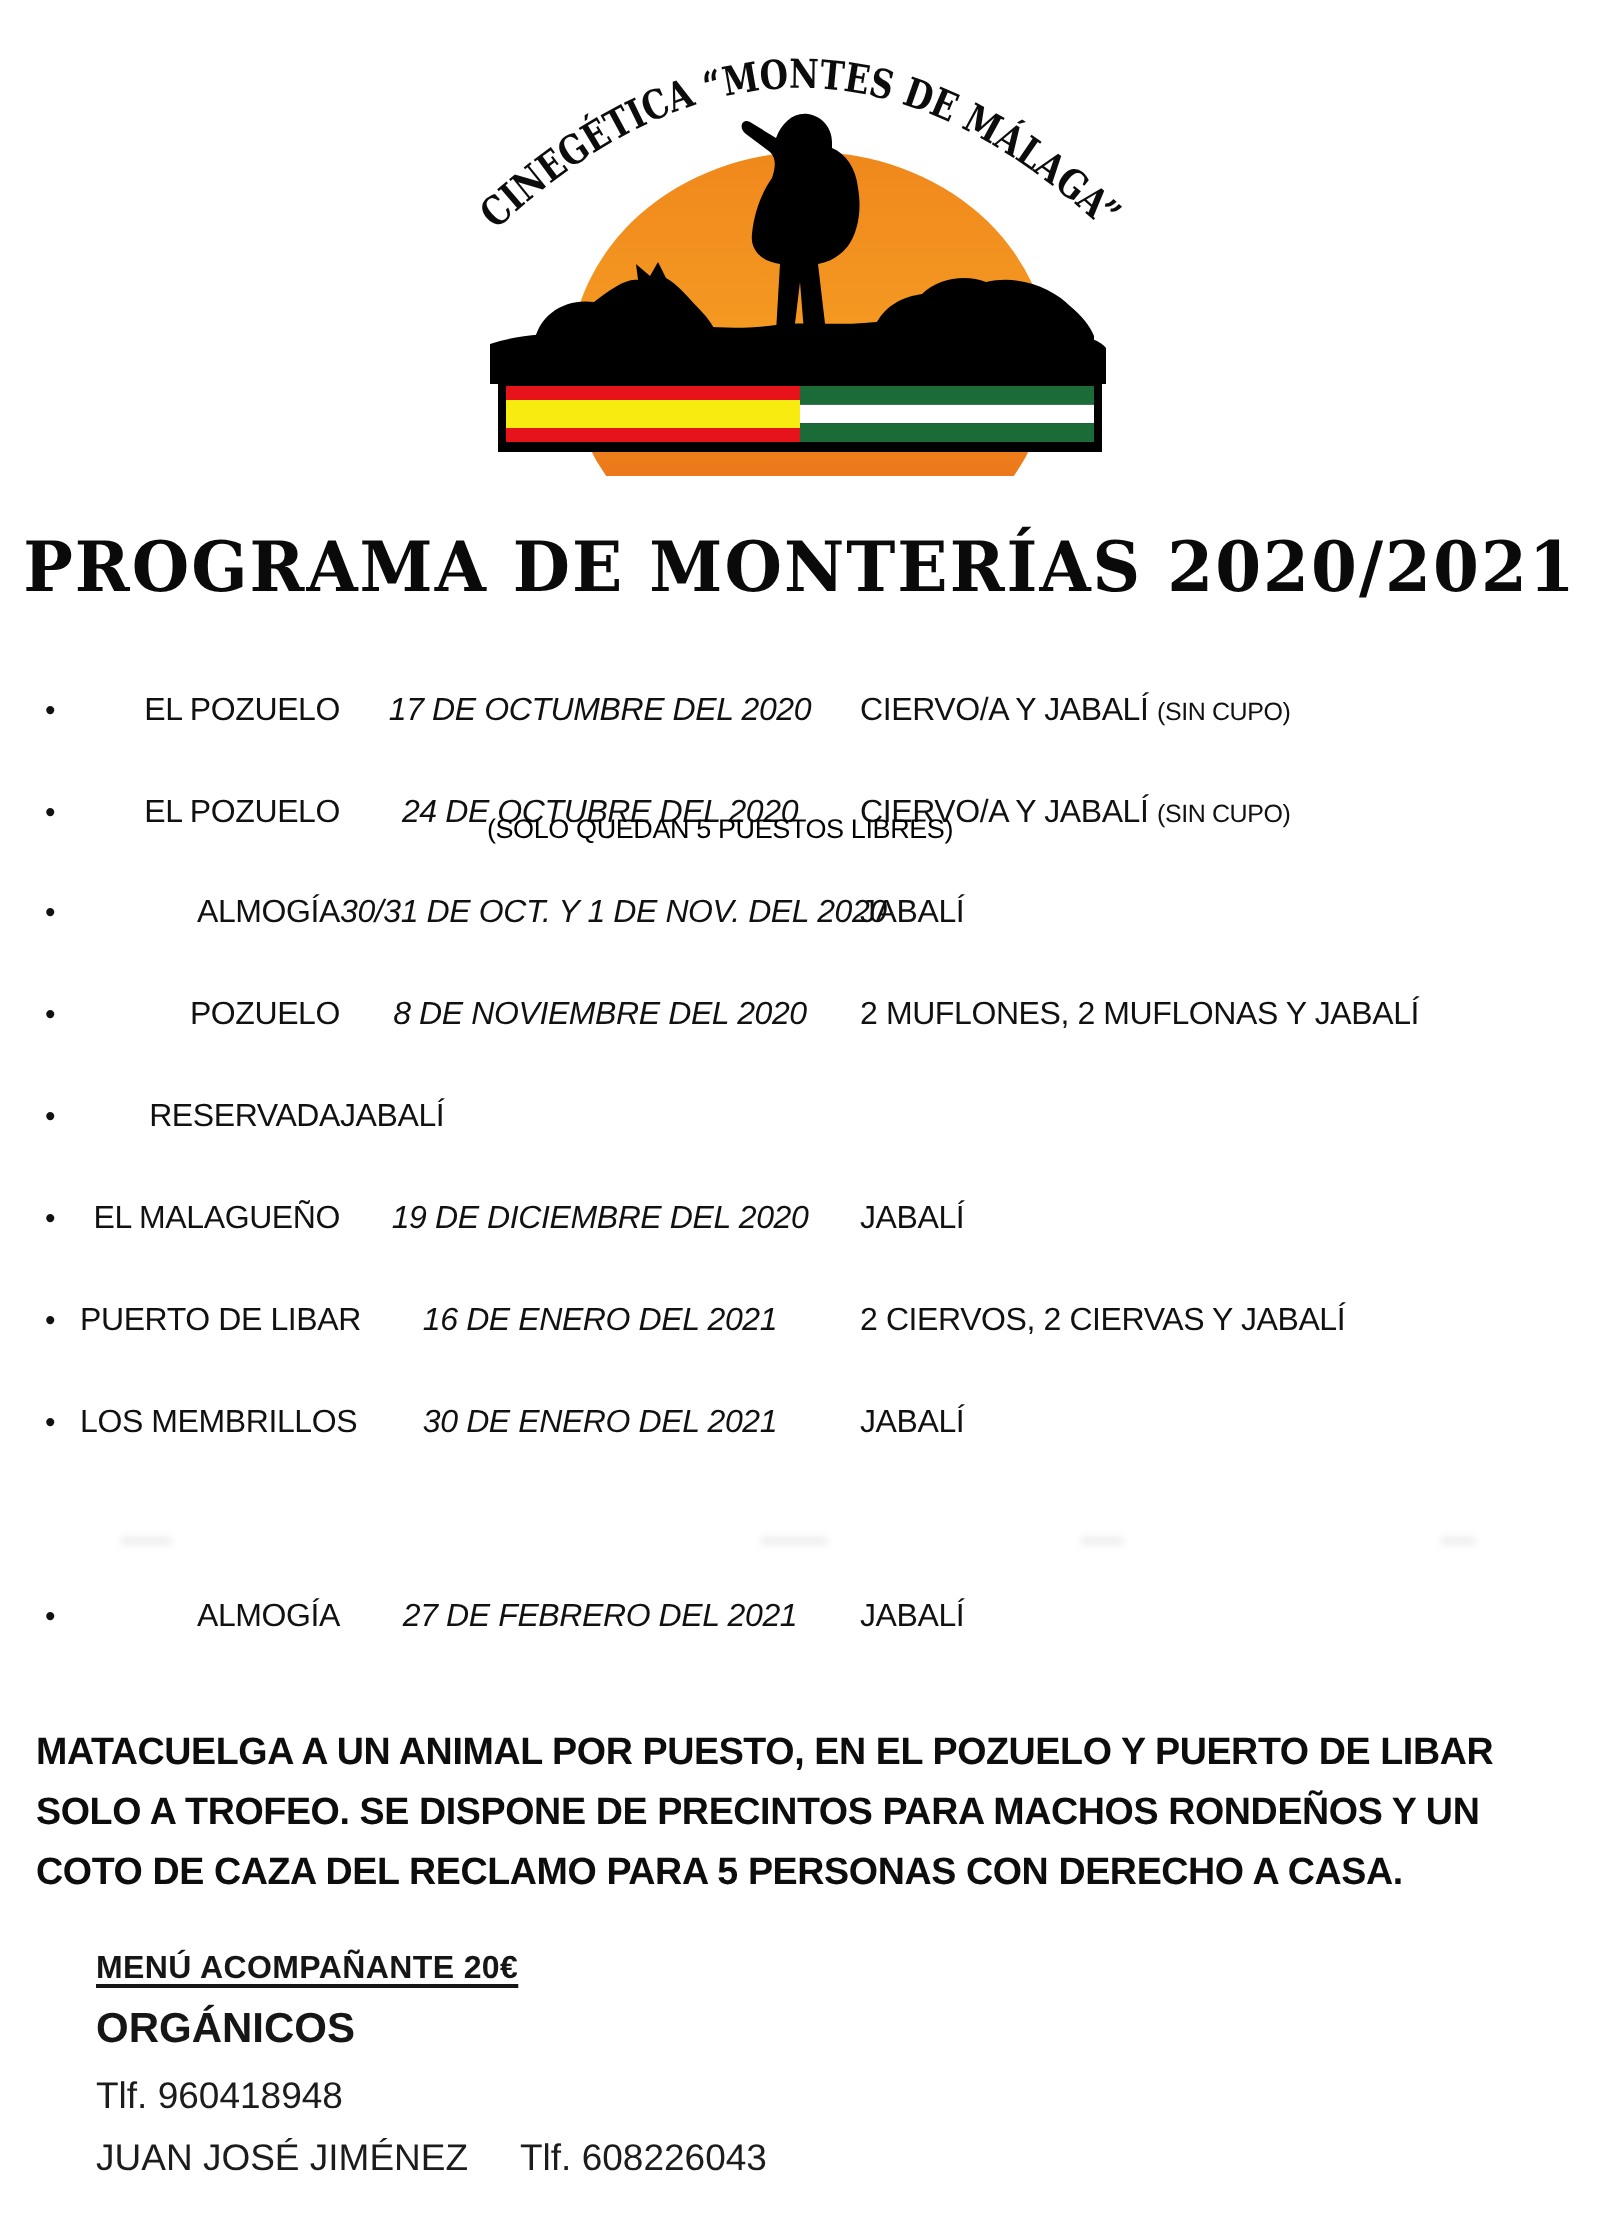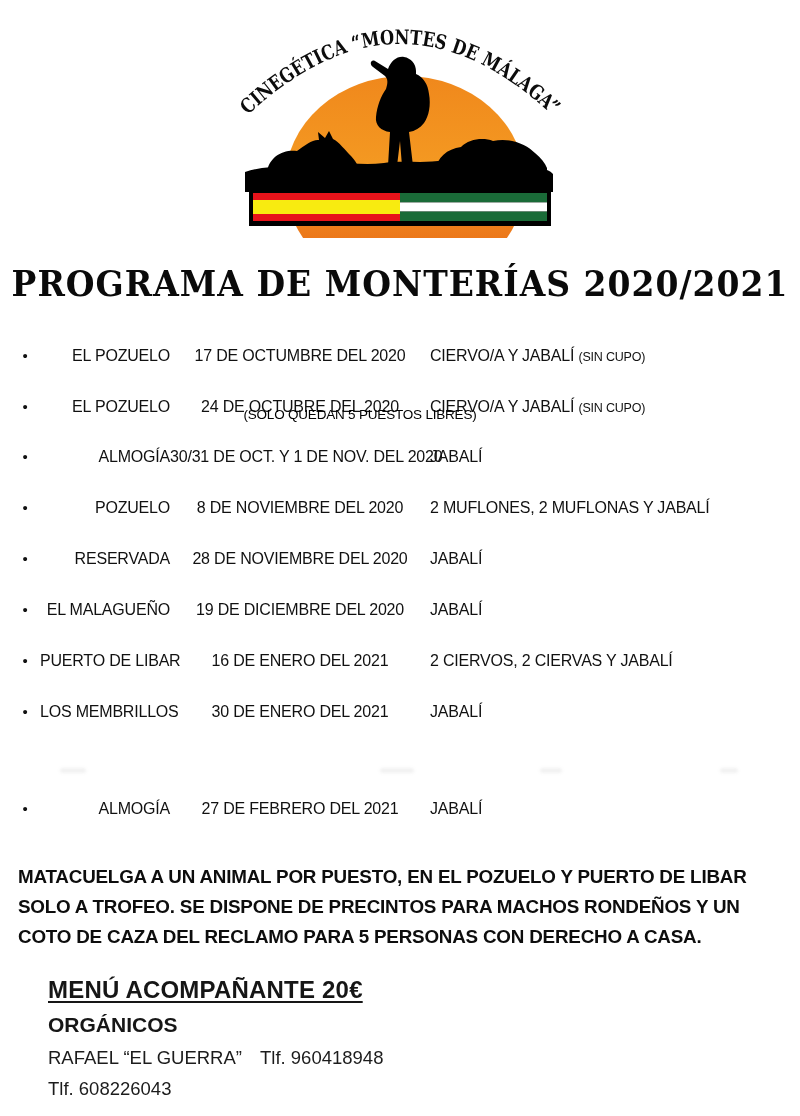--- a/index.html
+++ b/index.html
@@ -23,21 +23,21 @@
 
   
   .events { margin-top:44px; }
   .event-row {
     display:grid; grid-template-columns:30px 130px 260px 260px;
     padding-left:10px; margin-bottom:33px;
     font-size:16px; letter-spacing:-0.2px; white-space:nowrap; color:#111;
   }
   .event-row .bullet { font-size:15px; text-align:center; }
   .ev-name { text-align:right; }
-  .ev-date { text-align:center; }
+  .ev-date { text-align:center;font-style:italic; }
   .ev-game { text-align:left; }
   .game-note { font-size:12.5px; }
   .sub-note {
     font-size:13.5px; letter-spacing:-0.2px; color:#000000;
     width:440px; margin:-21px 0 26px 140px; text-align:center;
   }
   .row-tight { margin-bottom:12px; }
   .row-last { margin-bottom:0; }
 
   
@@ -54,21 +54,21 @@
   
   .notice {
     margin:44px 20px 0 18px; font-weight:bold; font-size:19px;
     line-height:30px; letter-spacing:-0.2px; color:#0d0d0d;
     transform:scaleX(0.99); transform-origin:left;
   }
 
   
   .footer { margin:24px 0 0 48px; color:#161616; }
   .menu-title {
-    font-weight:bold; font-size:24px; letter-spacing:0.2px;
+    font-weight:bold; font-size:16px; letter-spacing:0.2px;
     text-decoration:underline; text-decoration-thickness:2px; text-underline-offset:3px;
     margin-bottom:9px;
   }
   .organicos { font-weight:bold; font-size:21px; margin-bottom:10px; }
   .contact-row { display:flex; margin-bottom:9px; font-size:18.5px; color:#1c1c1c; }
   .contact-name { width:212px; }
 </style>
 </head>
 <body>
 
@@ -148,21 +148,20 @@
     <div class="event-row">
       <span class="bullet">•</span>
       <span class="ev-name">POZUELO</span>
       <span class="ev-date">8 DE NOVIEMBRE DEL 2020</span>
       <span class="ev-game">2 MUFLONES, 2 MUFLONAS Y JABALÍ</span>
     </div>
 
     <div class="event-row">
       <span class="bullet">•</span>
       <span class="ev-name">RESERVADA</span>
-      <span class="ev-date">28 DE NOVIEMBRE DEL 2020</span>
       <span class="ev-game">JABALÍ</span>
     </div>
 
     <div class="event-row">
       <span class="bullet">•</span>
       <span class="ev-name">EL MALAGUEÑO</span>
       <span class="ev-date">19 DE DICIEMBRE DEL 2020</span>
       <span class="ev-game">JABALÍ</span>
     </div>
 
@@ -198,21 +197,21 @@
   <div class="notice">
     <div>MATACUELGA A UN ANIMAL POR PUESTO, EN EL POZUELO Y PUERTO DE LIBAR</div>
     <div>SOLO A TROFEO. SE DISPONE DE PRECINTOS PARA MACHOS RONDEÑOS Y UN</div>
     <div>COTO DE CAZA DEL RECLAMO PARA 5 PERSONAS CON DERECHO A CASA.</div>
   </div>
 
   <div class="footer">
     <div class="menu-title">MENÚ ACOMPAÑANTE 20€</div>
     <div class="organicos">ORGÁNICOS</div>
     <div class="contact-row">
-      <span class="contact-name">RAFAEL “EL GUERRA”</span>
       <span class="contact-phone">Tlf. 960418948</span>
     </div>
     <div class="contact-row">
+      <span class="contact-name">JUAN JOSÉ JIMÉNEZ</span>
       <span class="contact-phone">Tlf. 608226043</span>
     </div>
   </div>
 
 </div>
 
 </body></html>

